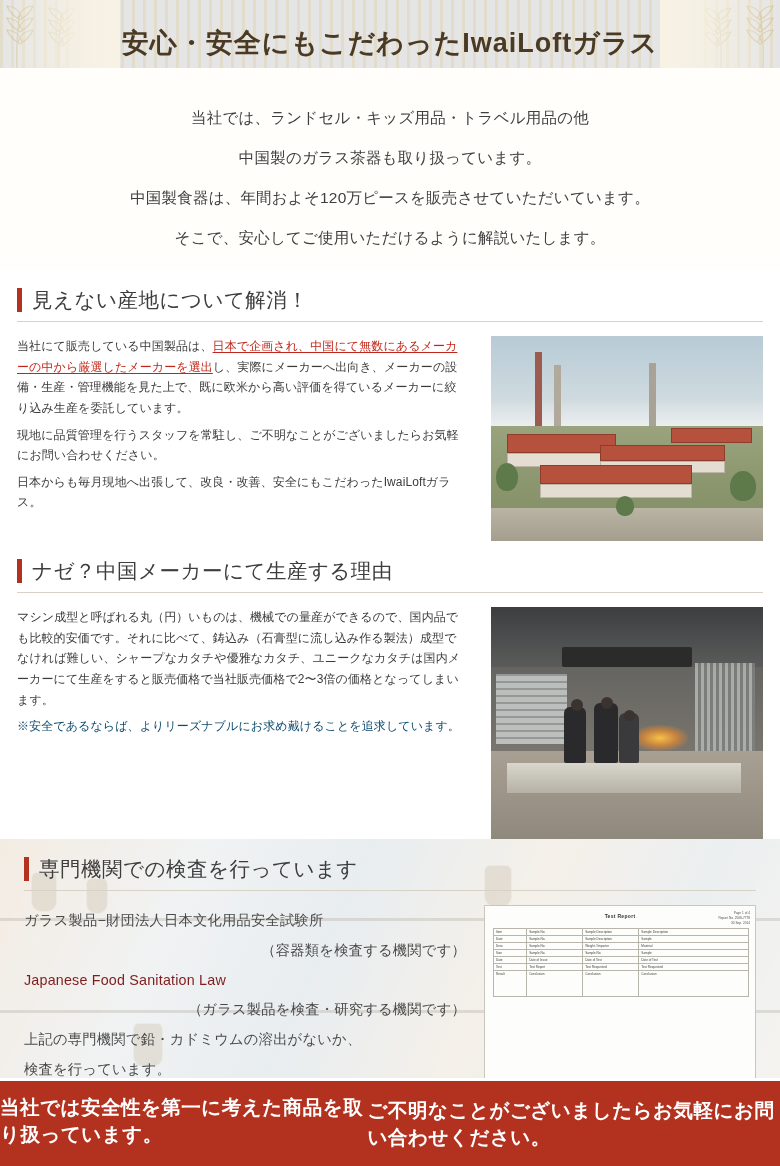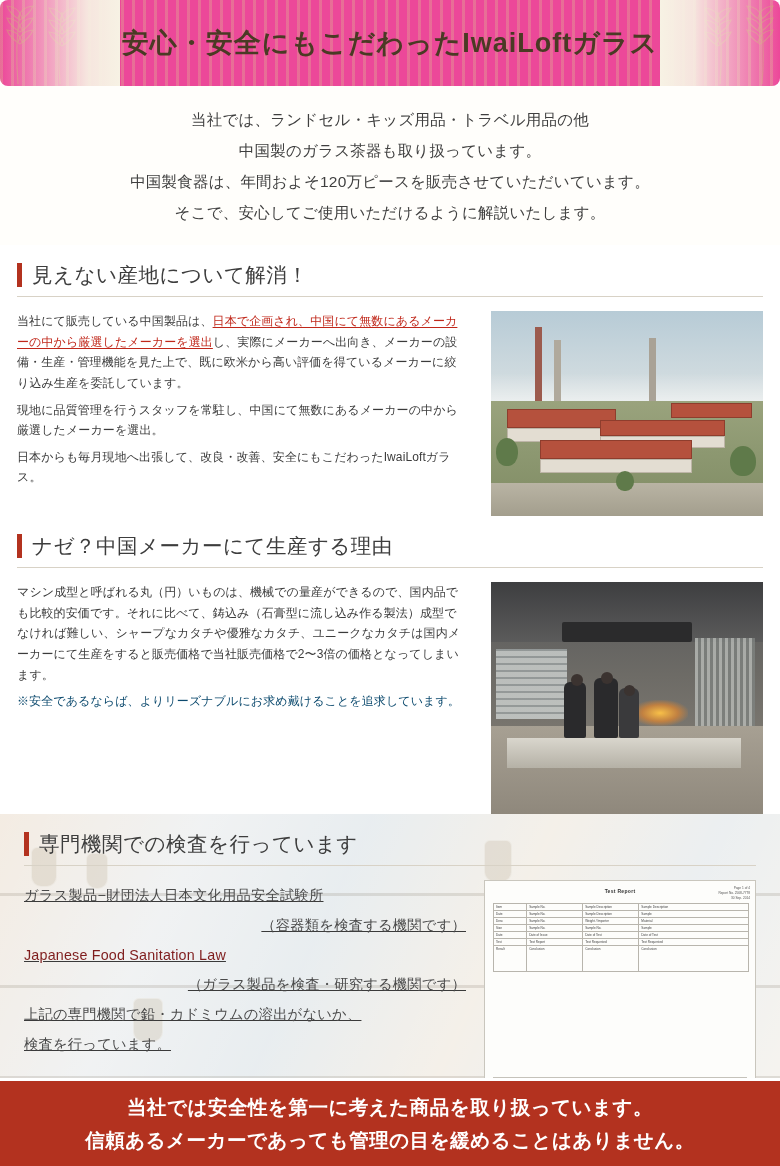--- a/index.html
+++ b/index.html
@@ -10,24 +10,23 @@
     background: #ffffff;
     font-family: "Liberation Sans", sans-serif;
     color: #3a3a3a;
     overflow: hidden;
     position: relative;
   }
 
   
   .header {
     position: relative;
-    height: 86px;
-    background: #ec4899;
+    height: 68px;
+    background: #e5e5e5;
     overflow: hidden;
-    border-radius: 8px;
   }
   .header .stripes {
     position: absolute;
     inset: 0;
     background:
       repeating-linear-gradient(90deg,
         rgba(221,199,145,0.55) 0px,
         rgba(221,199,145,0.55) 3px,
         rgba(247,242,228,0) 3px,
         rgba(247,242,228,0) 11px);
@@ -57,21 +56,21 @@
   .header-shade-l { left:0; background: linear-gradient(to right, rgba(247,242,228,0) 0%, rgba(247,242,228,.92) 72%, rgba(247,242,228,1) 100%); }
   .header-shade-r { right:0; background: linear-gradient(to left, rgba(247,242,228,0) 0%, rgba(247,242,228,.92) 72%, rgba(247,242,228,1) 100%); }
 
   
   .intro {
     background: #fffefb;
     padding: 22px 20px 20px 20px;
     text-align: center;
   }
   .intro p {
-    margin: 0 0 7px 0;
+    margin: 16px 0 7px 0;
     font-size: 15.5px;
     line-height: 1.55;
     color: #3f3f3f;
     letter-spacing: .2px;
   }
   .intro p:last-child { margin-bottom: 0; }
 
   
   .section { padding: 0 17px; }
   .sec-head {
@@ -175,21 +174,21 @@
   }
   .inspect-bg .shelf {
     position:absolute; left:0; right:0; height:3px; background: rgba(120,110,95,.18);
   }
   .inspect-bg .jar {
     position:absolute; border-radius:6px 6px 10px 10px; background: rgba(200,190,170,.35);
     border:1px solid rgba(255,255,255,.35);
   }
   .inspect-inner { position: relative; padding: 0 24px 18px 24px; }
   .inspect-cols { display:flex; gap:18px; align-items:flex-start; }
-  .inspect-text { flex: 1 1 auto; padding-top: 4px; text-decoration: underline; }
+  .inspect-text { flex: 1 1 auto; padding-top: 4px; }
   .inspect-text p {
     margin: 0 0 6px 0;
     font-size: 14.3px;
     line-height: 1.66;
     color: #4a4a4a;
     letter-spacing: .2px;
   }
   .inspect-text p.indent { padding-left: 14px; text-align: right; }
   .inspect-text p.muted { color: #7f1d1d; }
 
@@ -224,21 +223,21 @@
   .r-hline { position:absolute; left:8px; right:8px; height:.5px; background:#c5c2ba; }
 
   
   .footer {
     position: absolute;
     left: 0; right: 0; bottom: 0;
     height: 88px;
     background: #b3321f;
     color: #ffffff;
     display: flex;
-    flex-direction: column;
+    flex-direction: row;
     align-items: center;
     justify-content: center;
     border-top: 3px solid #ffffff;
   }
   .footer p {
     margin: 0 0 6px 0;
     font-size: 19.5px;
     font-weight: bold;
     letter-spacing: .5px;
   }
@@ -302,21 +301,21 @@
 </div>
 
 <div class="section">
   <div class="sec-head">
     <span class="sec-bar"></span>
     <span class="sec-title">見えない産地について解消！</span>
   </div>
   <div class="cols">
     <div class="col-text">
       <p class="body-txt">当社にて販売している中国製品は、<span class="hl-u">日本で企画され、中国にて無数にあるメーカーの中から厳選したメーカーを選出</span>し、実際にメーカーへ出向き、メーカーの設備・生産・管理機能を見た上で、既に欧米から高い評価を得ているメーカーに絞り込み生産を委託しています。</p>
-      <p class="body-txt">現地に品質管理を行うスタッフを常駐し、中国にて無数にあるメーカーの中から厳選したメーカーを選出。</p>
+      <p class="body-txt">現地に品質管理を行うスタッフを常駐し、ご不明なことがございましたらお気軽にお問い合わせください。</p>
       <p class="body-txt">日本からも毎月現地へ出張して、改良・改善、安全にもこだわったIwaiLoftガラス。</p>
     </div>
     <div class="col-img">
       <div class="photo factory">
         <div class="f-sky"></div>
         <div class="f-haze"></div>
         <div class="f-ground"></div>
         <div class="f-stack s1"></div>
         <div class="f-stack s2"></div>
         <div class="f-stack s3"></div>
@@ -454,14 +453,14 @@
           <path d="M4 20 C14 2 20 24 28 10 C34 0 40 22 50 12 C58 4 64 20 74 8" stroke="#3a3a4a" stroke-width="1.2" fill="none"></path>
         </svg>
         <div class="r-stamp"></div>
       </div>
     </div>
   </div>
 </div>
 
 <div class="footer">
   <p>当社では安全性を第一に考えた商品を取り扱っています。</p>
-  <p>信頼あるメーカーであっても管理の目を緩めることはありません。</p>
+  <p>ご不明なことがございましたらお気軽にお問い合わせください。</p>
 </div>
 
 </body></html>

